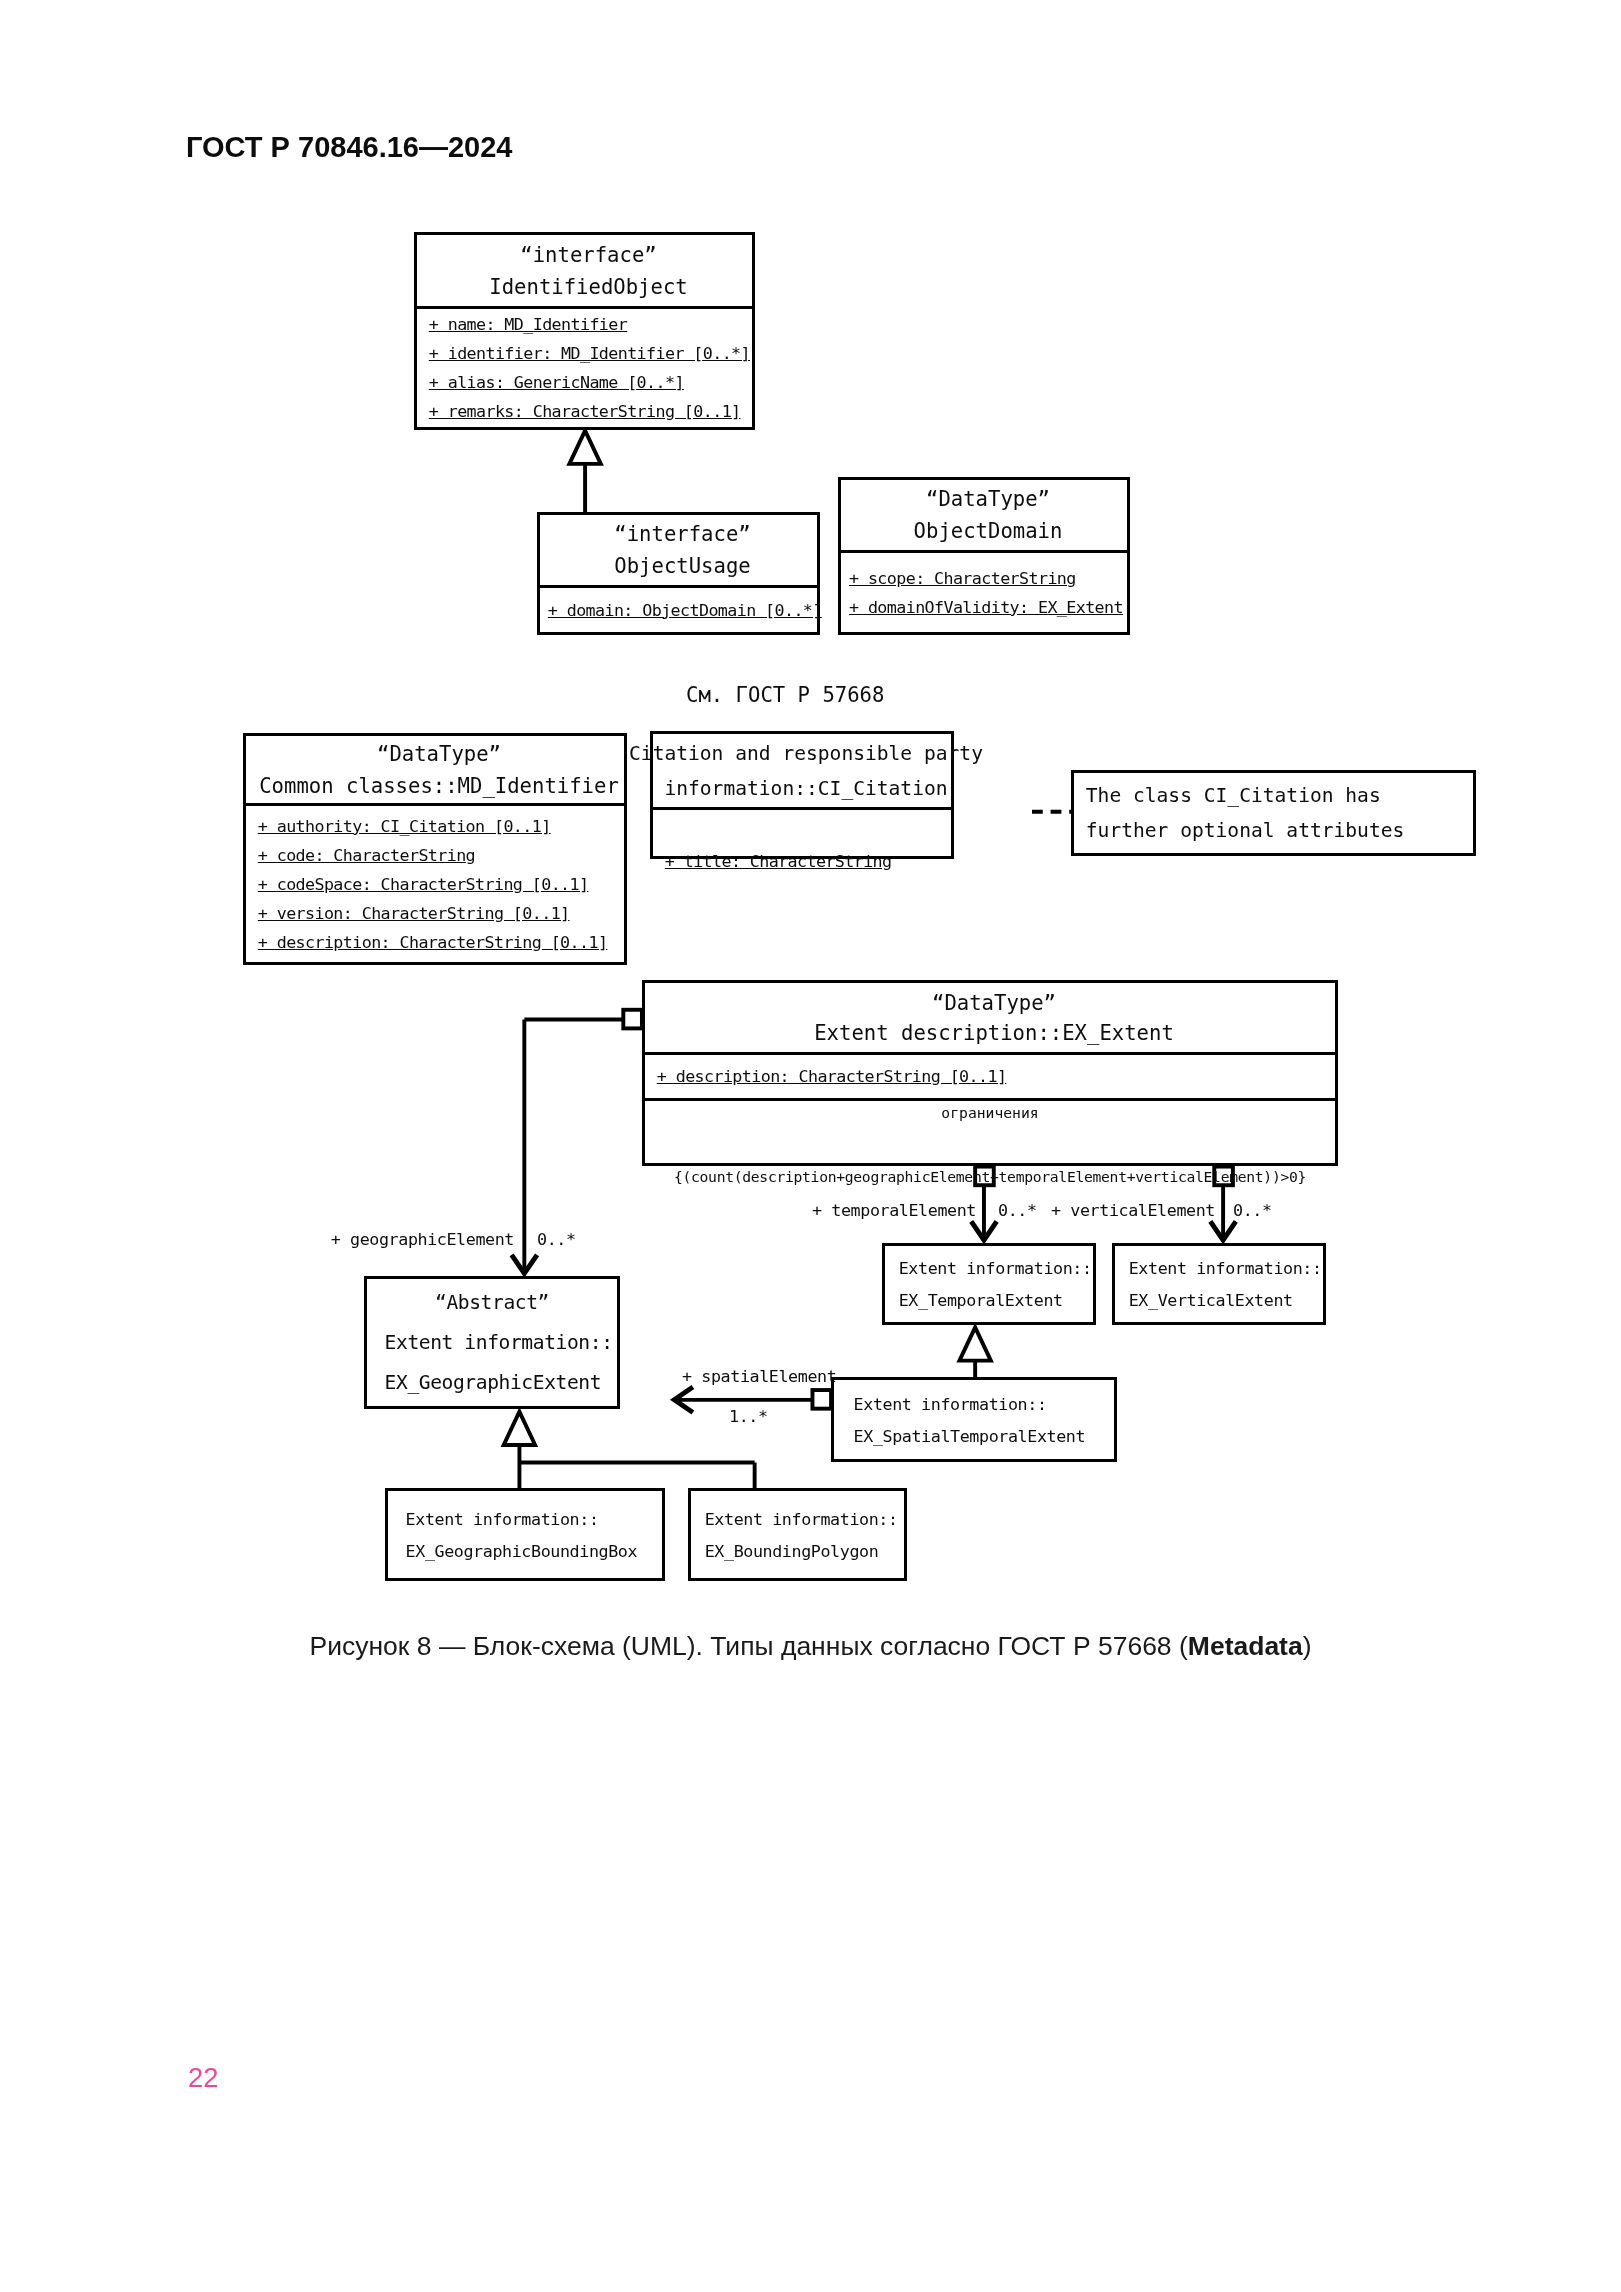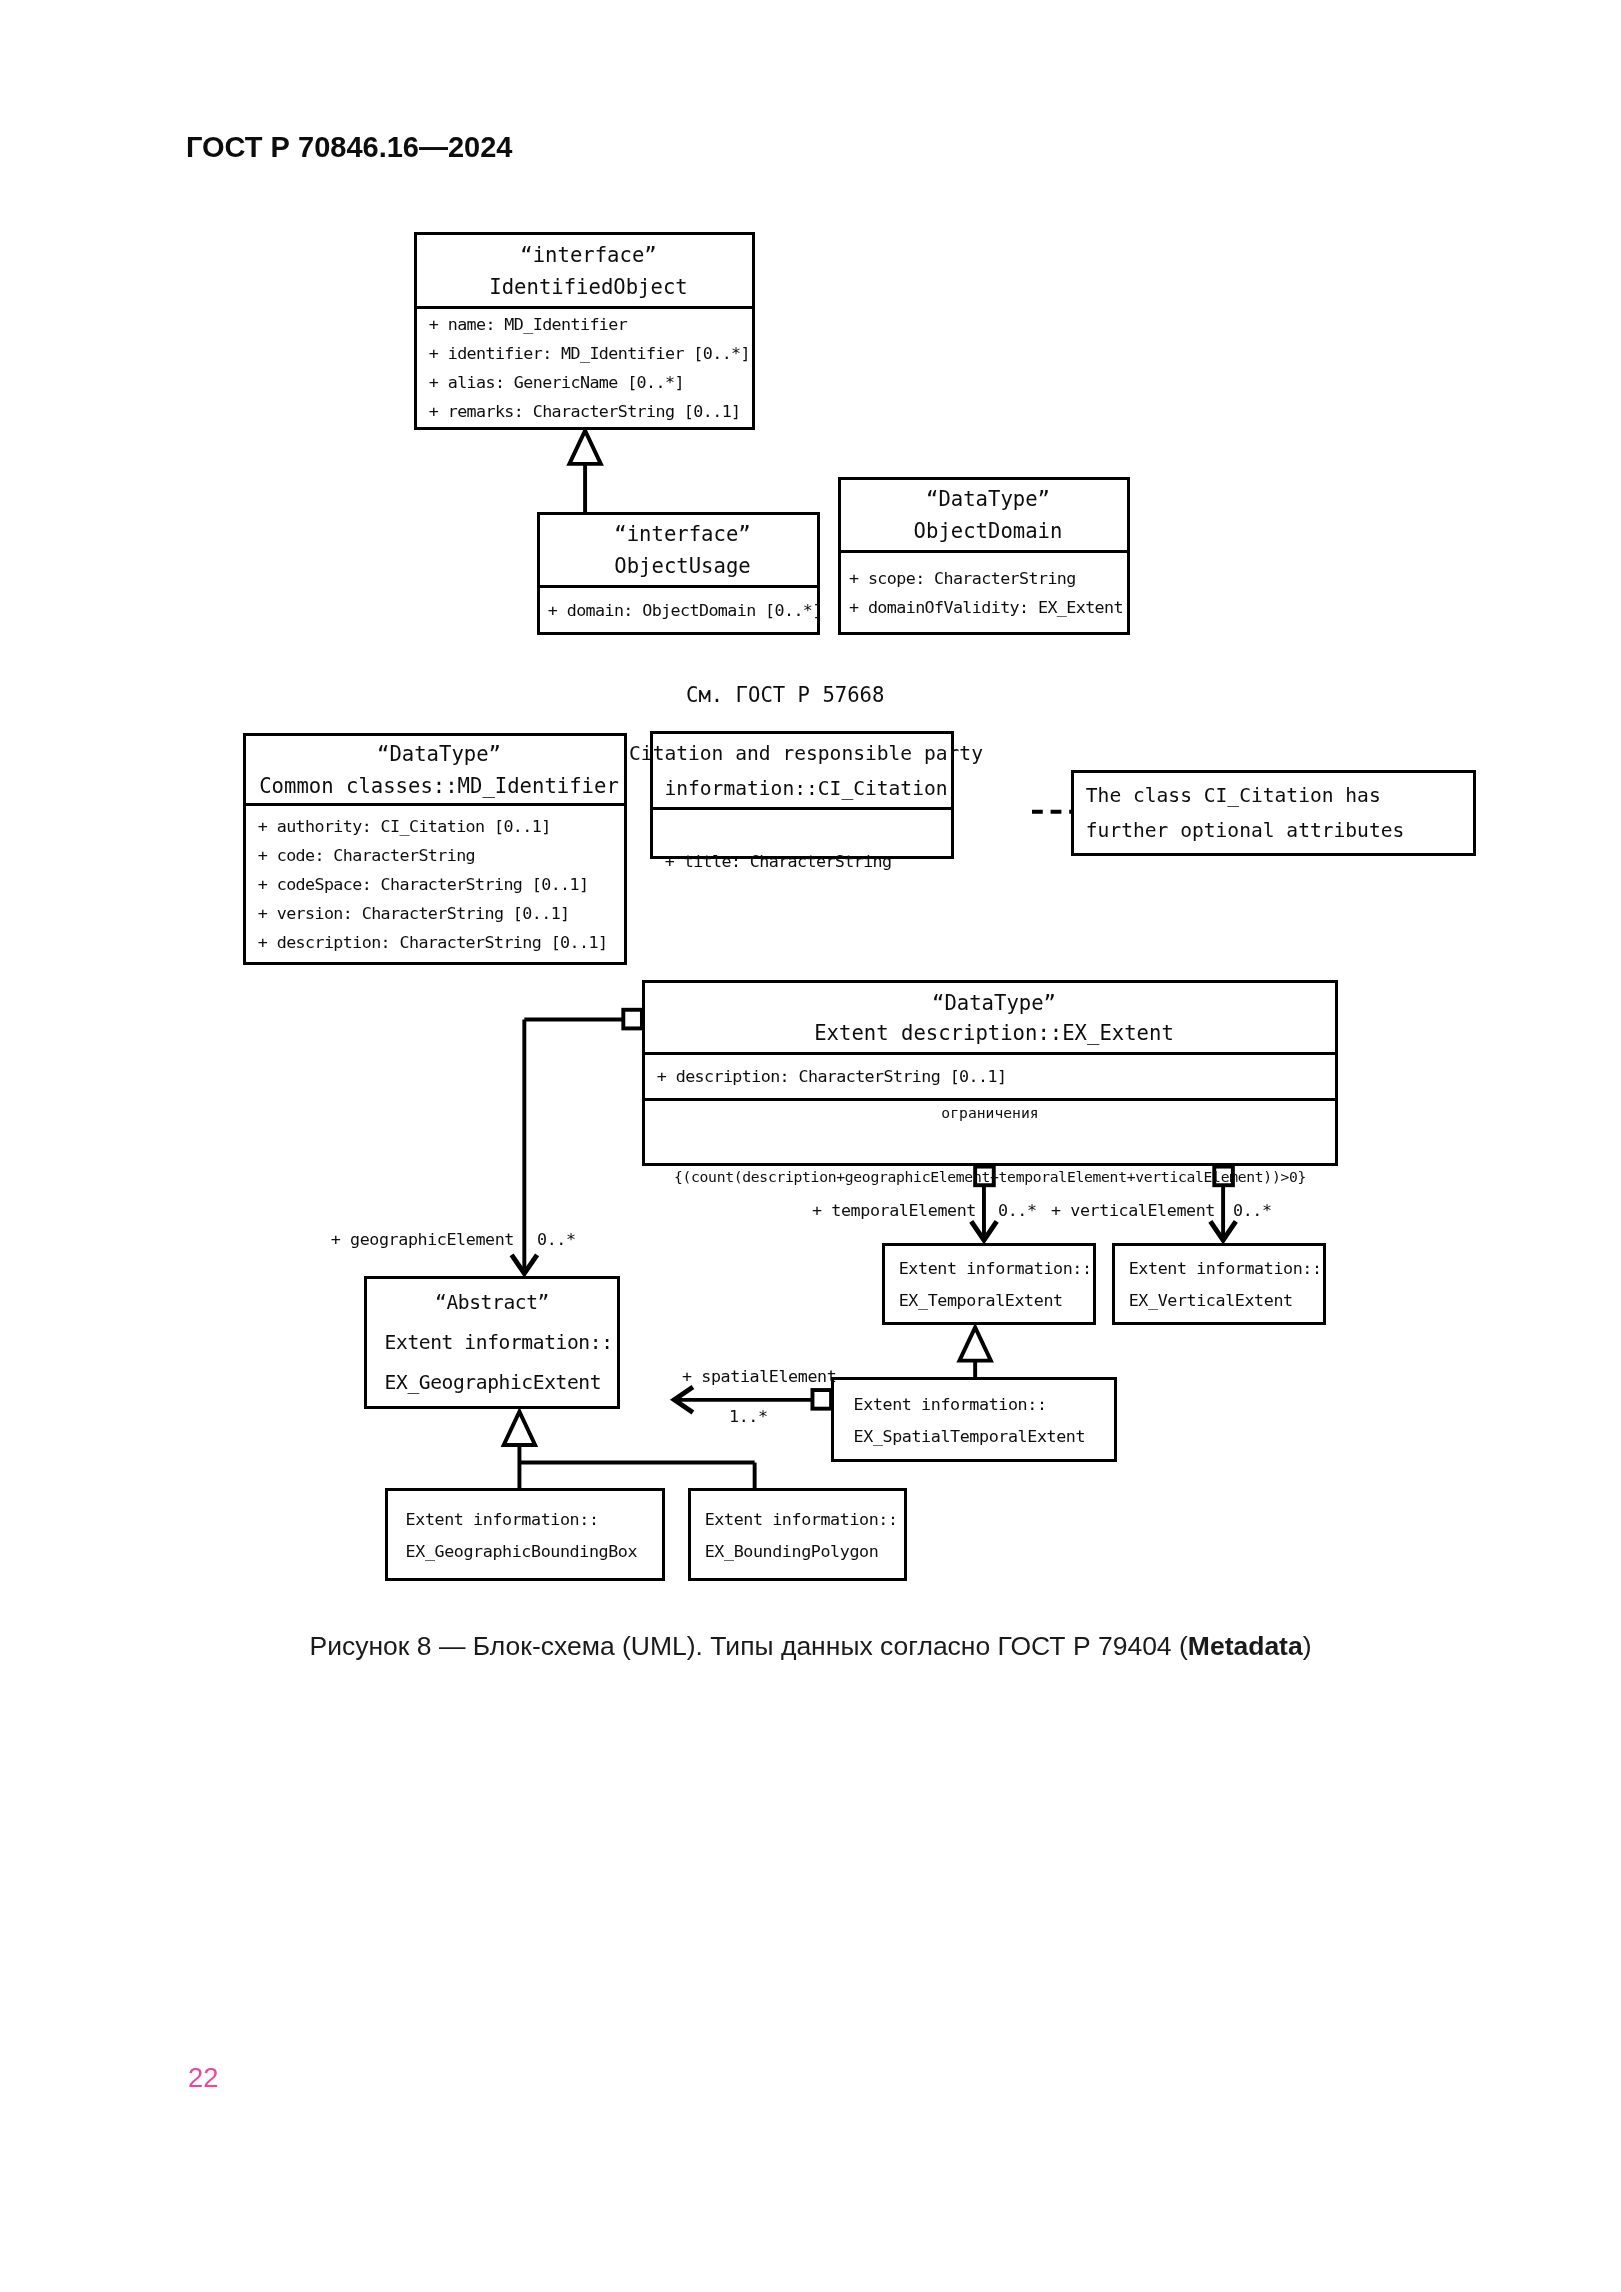--- a/index.html
+++ b/index.html
@@ -23,20 +23,21 @@
   .cmp{box-sizing:border-box;}
   .cmp.title{
     flex:0 0 auto;border-bottom:3.9px solid #000;
     display:flex;flex-direction:column;justify-content:center;align-items:center;
     text-align:center;
     padding-left:8px;
   }
   .cmp.attrs{
     flex:1 1 auto;display:flex;flex-direction:column;justify-content:center;
     padding-left:11.8px;
+    text-decoration:underline;
   }
   .big{font-size:20.6px;line-height:32px;white-space:nowrap;}
   .med{font-size:19.6px;line-height:35px;white-space:nowrap;}
   .attr{font-size:16.7px;letter-spacing:-0.6px;line-height:29px;white-space:nowrap;}
   .title-left{align-items:flex-start;text-align:left;padding-left:13.7px;}
 
   .plainbox{
     position:absolute;z-index:2;background:#fff;border:3.9px solid #000;
     box-sizing:border-box;display:flex;flex-direction:column;justify-content:center;
     padding-left:15.7px;font-size:16.7px;letter-spacing:-0.4px;line-height:32px;
@@ -224,18 +225,18 @@
   <div class="plainbox" style="left:385px;top:1488px;width:280px;height:93px;padding-left:17.6px;">
     <div>Extent information::</div>
     <div>EX_GeographicBoundingBox</div>
   </div>
 
   <div class="plainbox" style="left:688px;top:1488px;width:219px;height:93px;padding-left:13.7px;">
     <div>Extent information::</div>
     <div>EX_BoundingPolygon</div>
   </div>
 
-  <div class="caption"><span>Рисунок 8 — Блок-схема (UML). Типы данных согласно ГОСТ Р 79404 (</span><b>Metadata</b><span>)</span></div>
+  <div class="caption"><span>Рисунок 8 — Блок-схема (UML). Типы данных согласно ГОСТ Р 57668 (</span><b>Metadata</b><span>)</span></div>
 
   <div class="pagenum">22</div>
 
 </div>
 
 
 </body></html>

